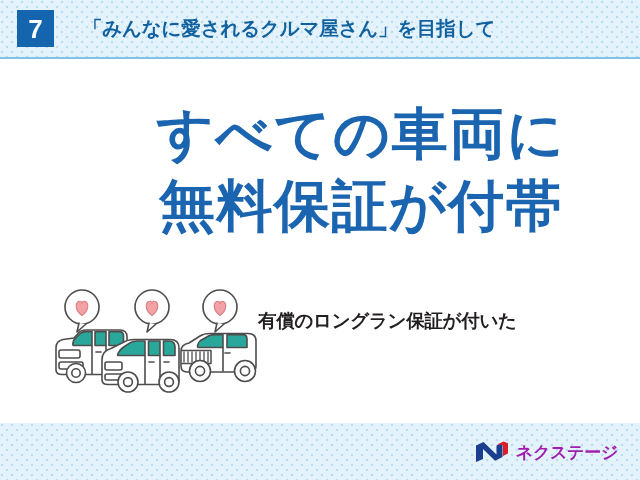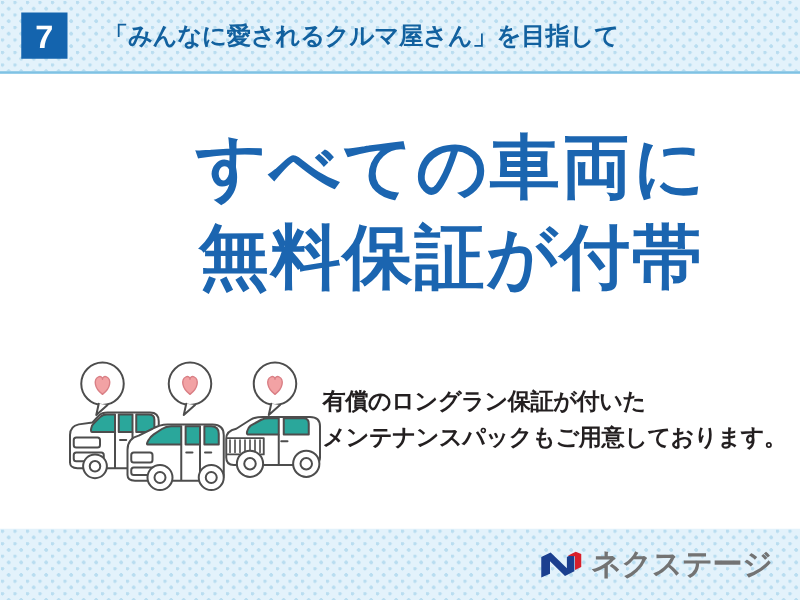--- a/index.html
+++ b/index.html
@@ -139,22 +139,22 @@
     position: absolute;
     right: 22px;
     top: 437px;
     height: 30px;
     display: flex;
     align-items: center;
     gap: 7px;
   }
   #brand-mark { display:block; }
   #brand-name {
-    color: #737373;
-    font-size: 24px;
+    color: #a21caf;
+    font-size: 17px;
     font-weight: bold;
     letter-spacing: -0.3px;
     line-height: 1;
     white-space: nowrap;
   }
 </style>
 </head>
 <body>
 
 <div id="page">
@@ -277,21 +277,20 @@
             <circle cx="121" cy="94" r="10" fill="#ffffff"></circle>
             <circle cx="121" cy="94" r="4.4" fill="#ffffff"></circle>
           </g>
 
         </g>
       </svg>
     </div>
 
     <div id="promo-text">
       <span class="pline">有償のロングラン保証が付いた</span>
-      <span class="pline">メンテナンスパックもご用意しております。</span>
     </div>
 
   </div>
 
   <div class="dotband" id="footer-band"></div>
   <div id="brand-logo">
     <svg id="brand-mark" width="34" height="24" viewBox="0 0 34 24" xmlns="http://www.w3.org/2000/svg">
       <path d="M1 22 L1 5.5 L8.5 2 L21.5 14.5 L21.5 5.5 L27.5 2.4 L27.5 17 L20 20.8 L8 9 L8 19 Z" fill="#1b3f8f"></path>
       <path d="M22.2 4.6 L28.6 1.4 L33 3.2 L33 13.6 L28 16 L28 5 Z" fill="#d81f2a"></path>
     </svg>

